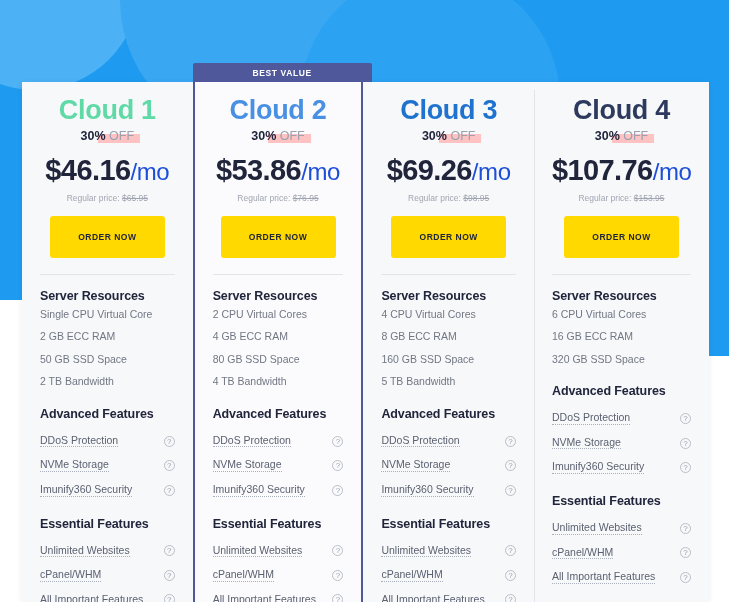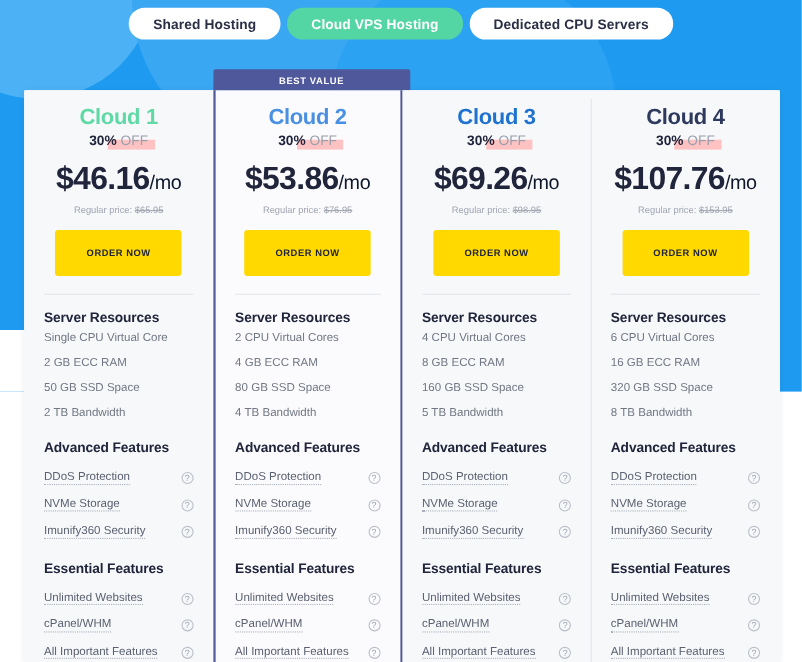--- a/index.html
+++ b/index.html
@@ -128,21 +128,21 @@
     letter-spacing: .6px;
     display: flex;
     align-items: center;
     justify-content: center;
     border-radius: 2px 2px 0 0;
   }
 
   .card-head { text-align: center; padding-top: 14px; }
 
   .plan-name {
-    font-size: 20px;
+    font-size: 27px;
     font-weight: bold;
     letter-spacing: -.3px;
     line-height: 1.1;
   }
 
   .off-line {
     margin-top: 4px;
     font-size: 12.5px;
     line-height: 1.1;
     display: inline-block;
@@ -168,21 +168,21 @@
     color: #9aa0ad;
   }
 
   .price {
     margin-top: 12px;
     color: #21253b;
     line-height: 1;
     white-space: nowrap;
   }
   .price .amt { font-size: 29px; font-weight: bold; letter-spacing: -.6px; }
-  .price .per { font-size: 18px; font-weight: normal; color: #0f172a; letter-spacing: -.4px; }
+  .price .per { font-size: 24px; font-weight: normal; color: #1d4ed8; letter-spacing: -.4px; }
 
   .regular {
     margin-top: 8px;
     font-size: 8.5px;
     color: #a0a5b1;
     line-height: 1.2;
   }
   .regular s { text-decoration: line-through; }
 
   .order-btn {
@@ -254,25 +254,20 @@
 
 <div id="root">
 
   <div class="bg-blue">
     <div class="bg-blob-a"></div>
     <div class="bg-blob-b"></div>
     <div class="bg-blob-c"></div>
   </div>
   <div class="bg-notch"></div>
 
-  <div class="tabs">
-      <div class="tab">Shared Hosting</div>
-      <div class="tab active">Cloud VPS Hosting</div>
-      <div class="tab">Dedicated CPU Servers</div>
-    </div>
 
   <div class="cards">
       <div class="card">
         <div class="card-head"><div class="plan-name" style="color:#5fd9a6">Cloud 1</div><div class="off-line"><span class="hl"></span><span class="off-pct">30%</span> <span class="off-word">OFF</span></div><div class="price"><span class="amt">$46.16</span><span class="per">/mo</span></div><div class="regular"><span>Regular price:</span> <s>$65.95</s></div><button class="order-btn">ORDER NOW</button></div>
         <div class="divider"></div>
         <div class="sect-title">Server Resources</div>
         <div class="spec-list">
           <div class="spec-item">Single CPU Virtual Core</div>
           <div class="spec-item">2 GB ECC RAM</div>
           <div class="spec-item">50 GB SSD Space</div>
@@ -393,21 +388,20 @@
         </div>
       </div>
       <div class="card">
         <div class="card-head"><div class="plan-name" style="color:#2d3a5e">Cloud 4</div><div class="off-line"><span class="hl"></span><span class="off-pct">30%</span> <span class="off-word">OFF</span></div><div class="price"><span class="amt">$107.76</span><span class="per">/mo</span></div><div class="regular"><span>Regular price:</span> <s>$153.95</s></div><button class="order-btn">ORDER NOW</button></div>
         <div class="divider"></div>
         <div class="sect-title">Server Resources</div>
         <div class="spec-list">
           <div class="spec-item">6 CPU Virtual Cores</div>
           <div class="spec-item">16 GB ECC RAM</div>
           <div class="spec-item">320 GB SSD Space</div>
-          <div class="spec-item">8 TB Bandwidth</div>
         </div>
         <div class="sect-title">Advanced Features</div>
         <div class="feat-list">
           <div class="feat-item">
             <span class="feat-label">DDoS Protection</span>
             <span class="q-icon">?</span>
           </div>
           <div class="feat-item">
             <span class="feat-label">NVMe Storage</span>
             <span class="q-icon">?</span>

